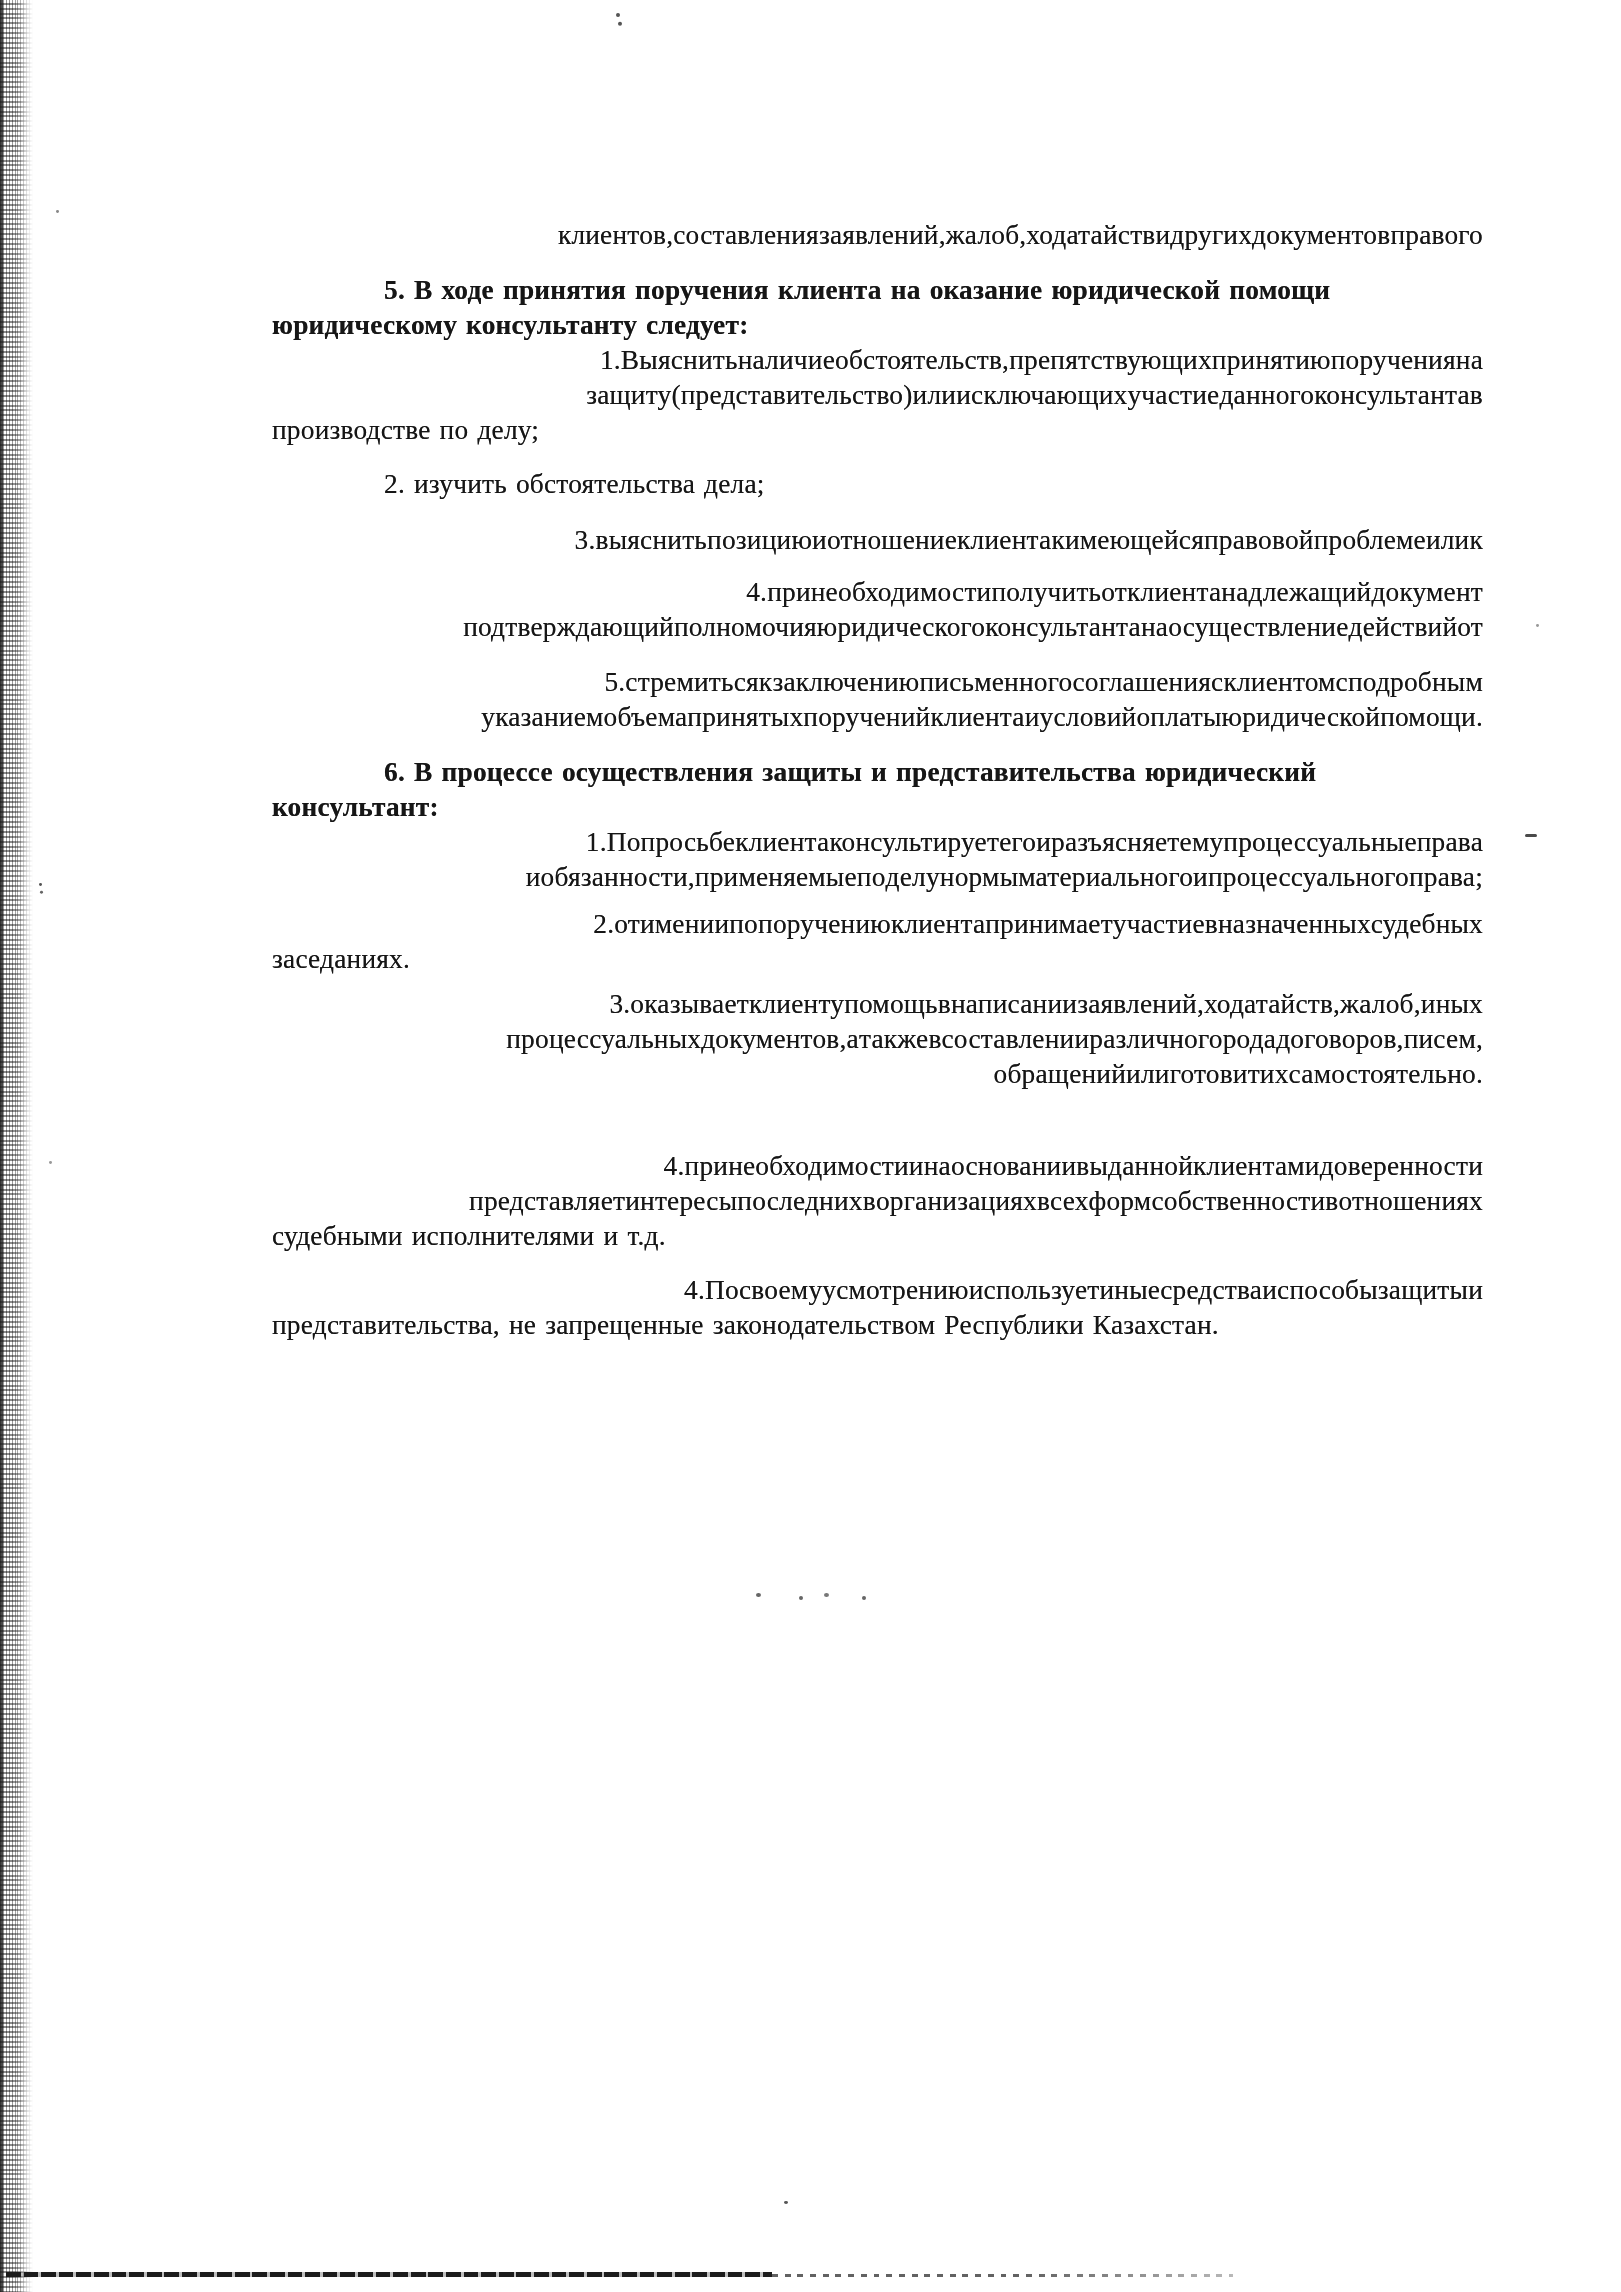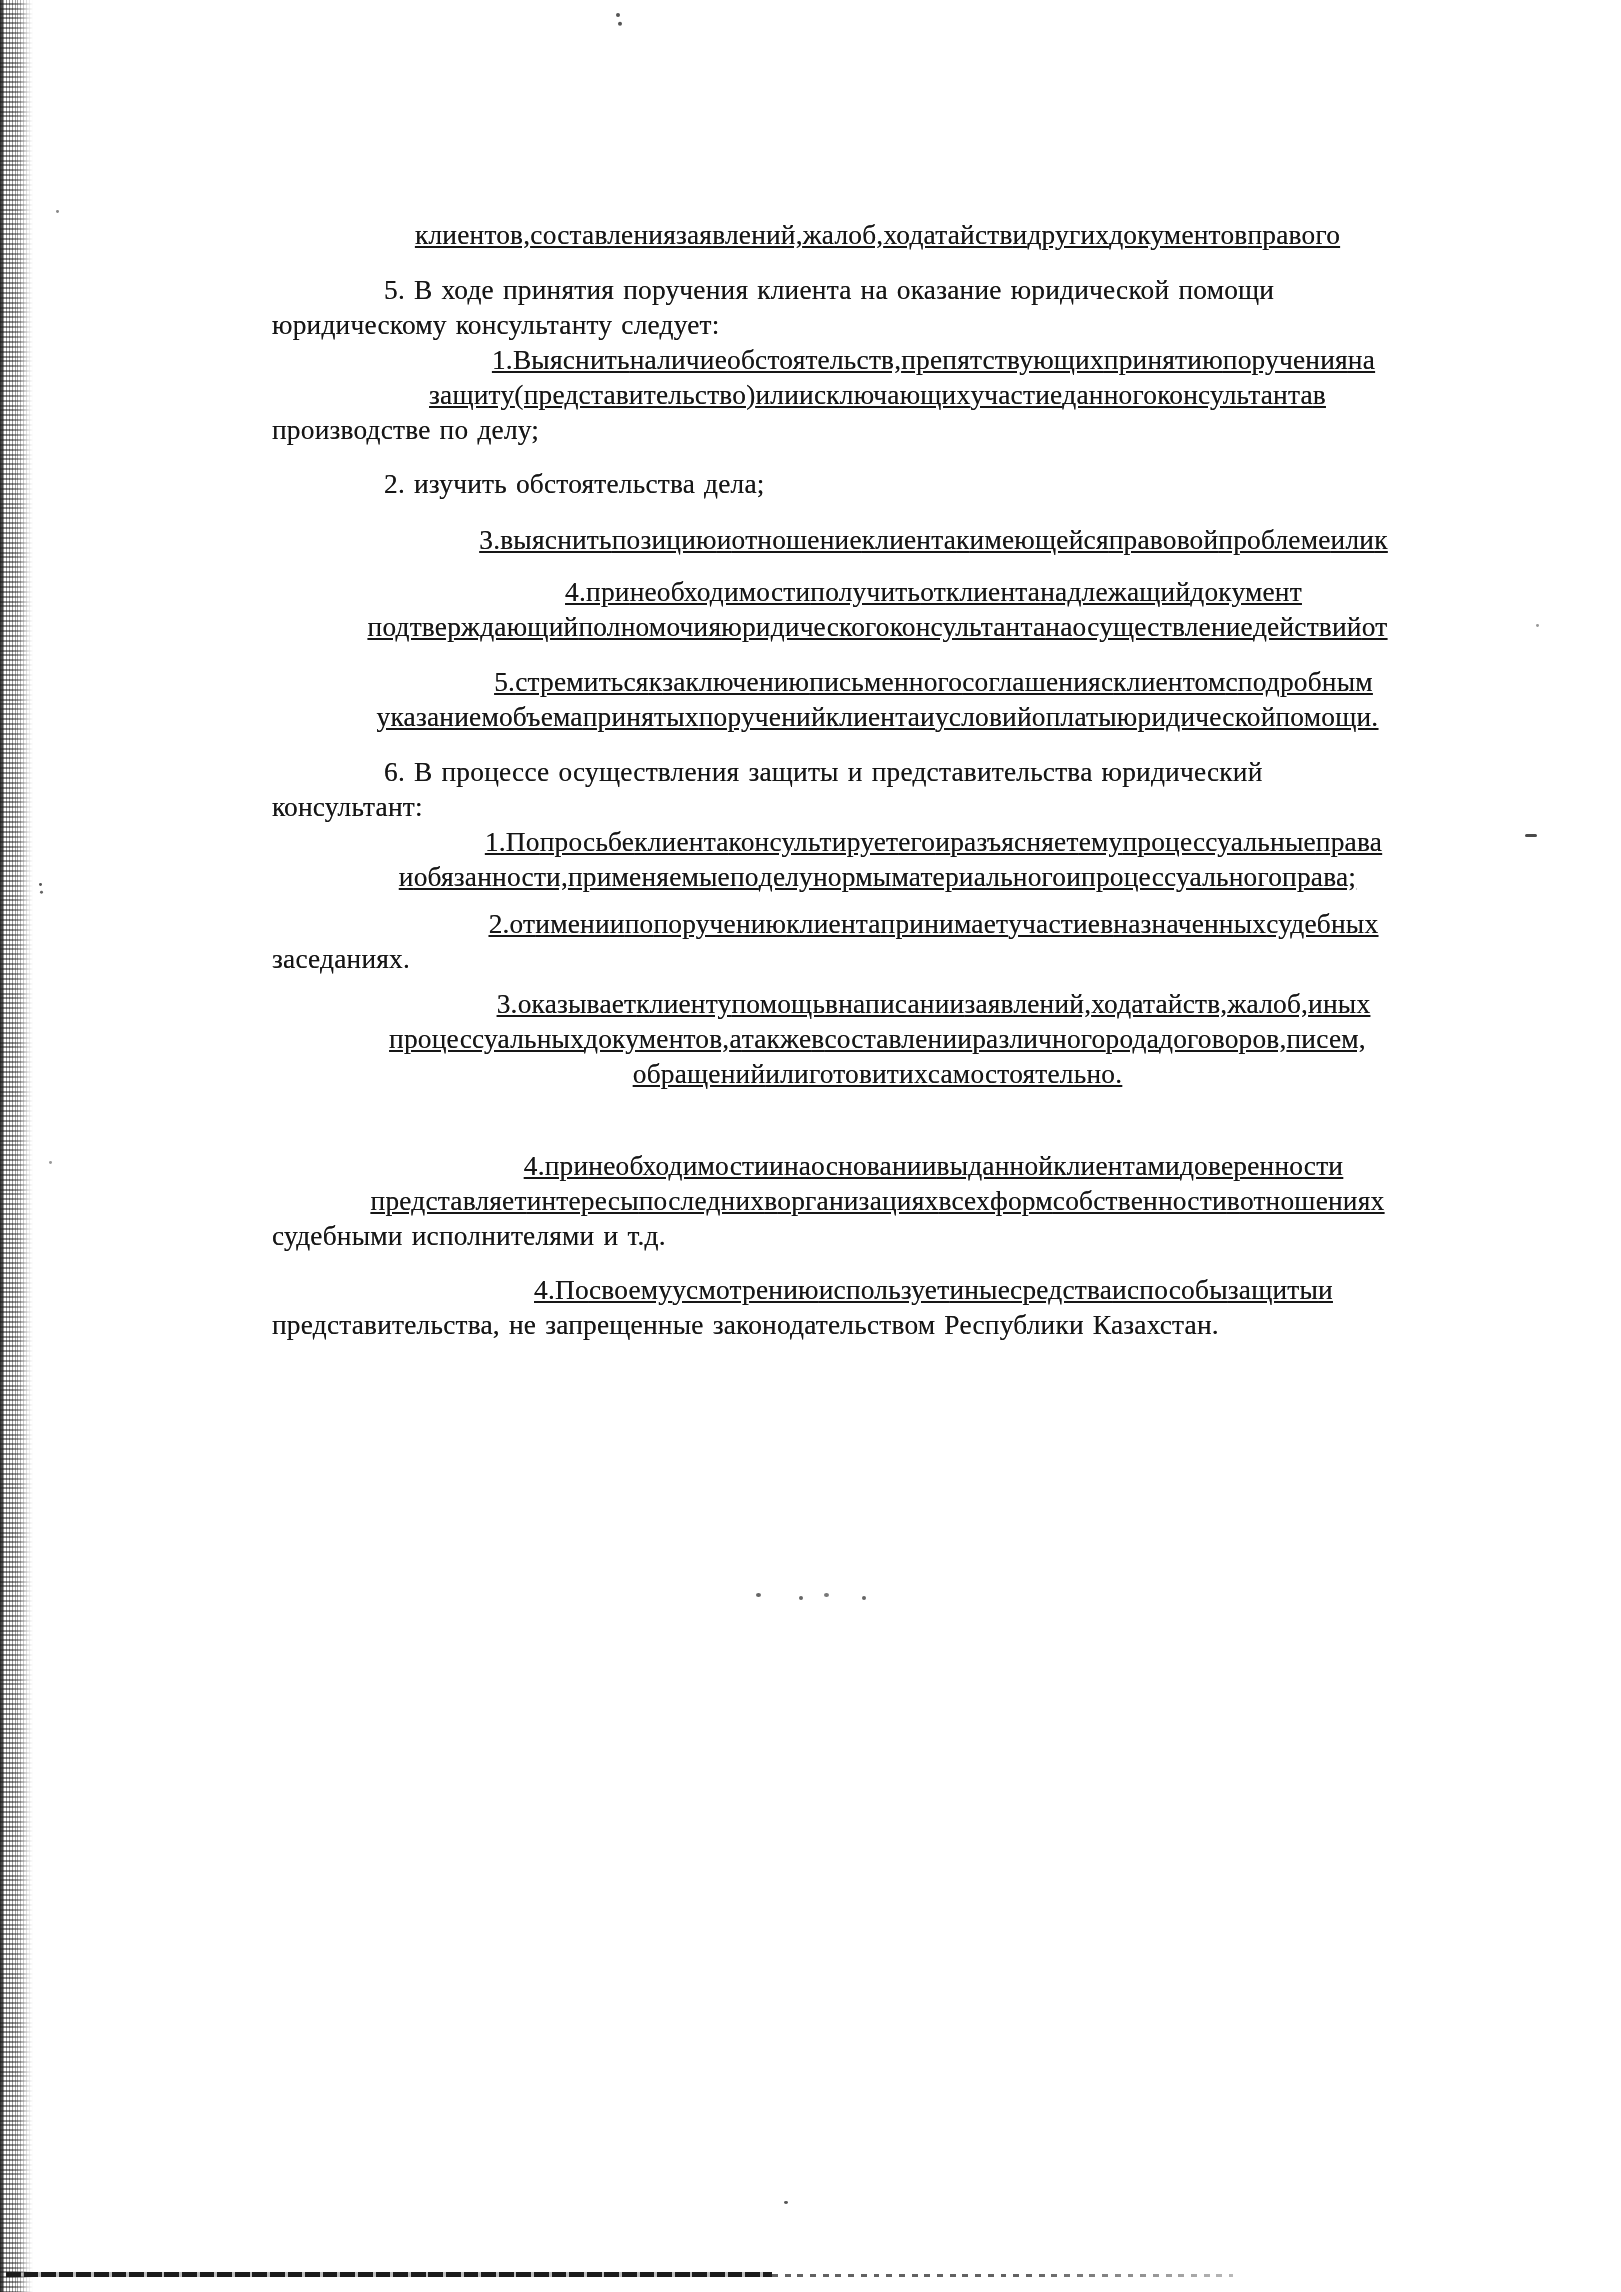--- a/index.html
+++ b/index.html
@@ -65,23 +65,23 @@
   }
   .para { margin: 0; }
   .mt17 { margin-top: 12px; }
   .mt18 { margin-top: 17.6px; }
   .mt20 { margin-top: 19.6px; }
   .mt21 { margin-top: 20.6px; }
   .mt23 { margin-top: 10px; }
   .mt58 { margin-top: 57px; }
   .ln { display: block; white-space: nowrap; }
   .ind { padding-left: 112px; }
-  .b { font-weight: 400; }
-  
-  .jf { display: flex; justify-content: center; flex-wrap: nowrap; text-decoration: underline; }
+  .b { font-weight: 700; }
+  
+  .jf { display: flex; justify-content: flex-end; flex-wrap: nowrap; }
   .jf span { flex: 0 0 auto; }
   
   .speck {
     position: absolute;
     background: #555;
     border-radius: 50%;
   }
 </style>
 </head>
 <body>

